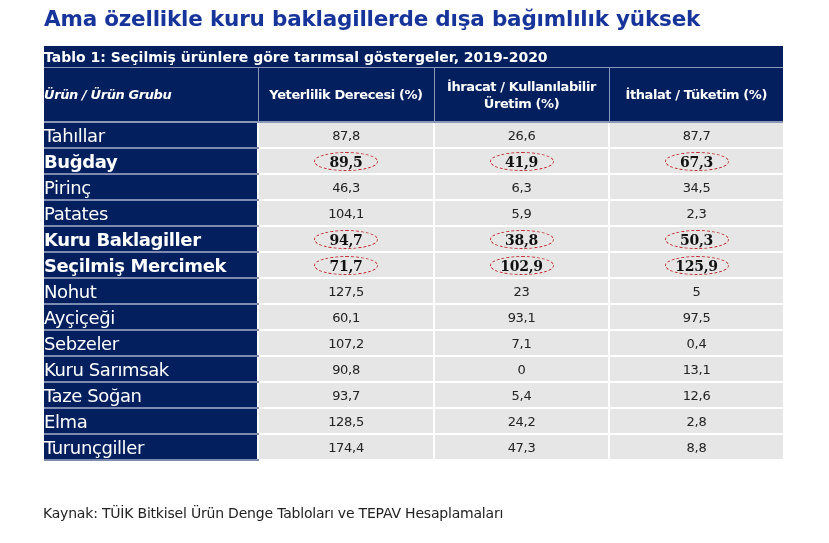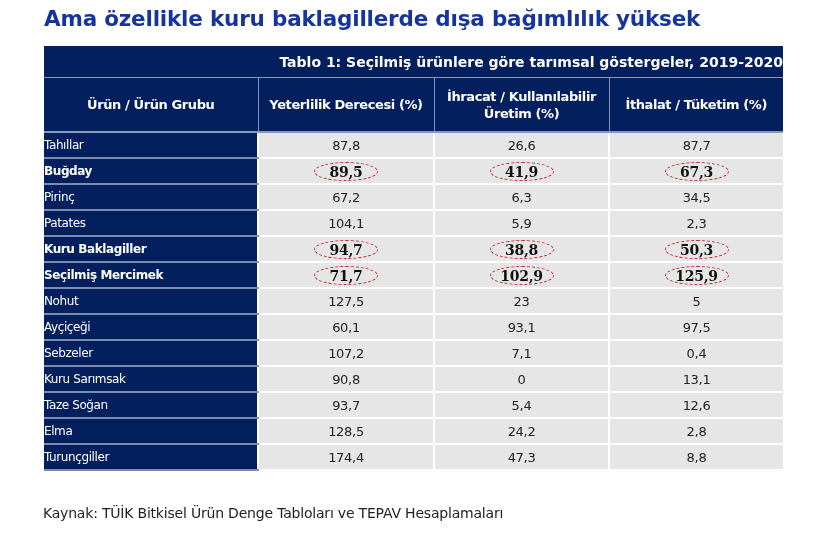--- a/index.html
+++ b/index.html
@@ -11,35 +11,35 @@
       position: absolute; left: 44px; top: 6px;
       font-family: "DejaVu Sans", sans-serif; font-weight: bold;
       font-size: 21.5px; color: #17349a; letter-spacing: -0.2px; white-space: nowrap; text-align: center;
     }
     .tbl {
       position: absolute; left: 44px; top: 46px; width: 739px;
       border-collapse: collapse; table-layout: fixed;
     }
     .tbl td, .tbl th { padding: 0; overflow: hidden; white-space: nowrap; }
     .caption-row th {
-      background: #031f5e; color: #ffffff; height: 31px;
+      background: #031f5e; color: #ffffff; height: 21px;
       font-family: "DejaVu Sans", sans-serif; font-weight: bold; font-size: 14px;
-      text-align: right; border-bottom: 1px solid #8a97b8;
+      text-align: left; border-bottom: 1px solid #8a97b8;
     }
     .head-row th {
       background: #031f5e; color: #ffffff; height: 53px;
       font-family: "DejaVu Sans", sans-serif; font-weight: bold; font-size: 13px;
       line-height: 17px; text-align: center; letter-spacing: -0.4px;
       border-left: 1px solid #8a97b8; border-bottom: 2px solid #8a97b8;
     }
-    .head-row th:first-child { text-align: center; border-left: none; }
+    .head-row th:first-child { text-align: left; border-left: none; font-style: italic; }
     .head-row th.wrap { white-space: normal; }
     .data-row td { height: 24px; border-bottom: 2px solid #ffffff; }
     .data-row td.name {
-      background: #031f5e; color: #ffffff; font-size: 12px; letter-spacing: -0.4px;
+      background: #031f5e; color: #ffffff; font-size: 18px; letter-spacing: -0.4px;
       font-family: "DejaVu Sans", sans-serif; border-bottom: 2px solid #7d8bb0;
     }
     .data-row td.name.bold { font-weight: bold; }
     .data-row td.val {
       background: #e6e6e6; color: #222222; text-align: center; font-size: 13px;
       font-family: "DejaVu Sans", sans-serif; letter-spacing: -0.3px;
       border-left: 2px solid #ffffff;
     }
     .val .hl {
       display: inline-block; font-family: "DejaVu Serif", "Liberation Serif", serif;
@@ -83,21 +83,21 @@
         <td class="val">87,7</td>
       </tr>
       <tr class="data-row">
         <td class="name bold">Buğday</td>
         <td class="val"><span class="hl">89,5</span></td>
         <td class="val"><span class="hl">41,9</span></td>
         <td class="val"><span class="hl">67,3</span></td>
       </tr>
       <tr class="data-row">
         <td class="name">Pirinç</td>
-        <td class="val">67,2</td>
+        <td class="val">46,3</td>
         <td class="val">6,3</td>
         <td class="val">34,5</td>
       </tr>
       <tr class="data-row">
         <td class="name">Patates</td>
         <td class="val">104,1</td>
         <td class="val">5,9</td>
         <td class="val">2,3</td>
       </tr>
       <tr class="data-row">

